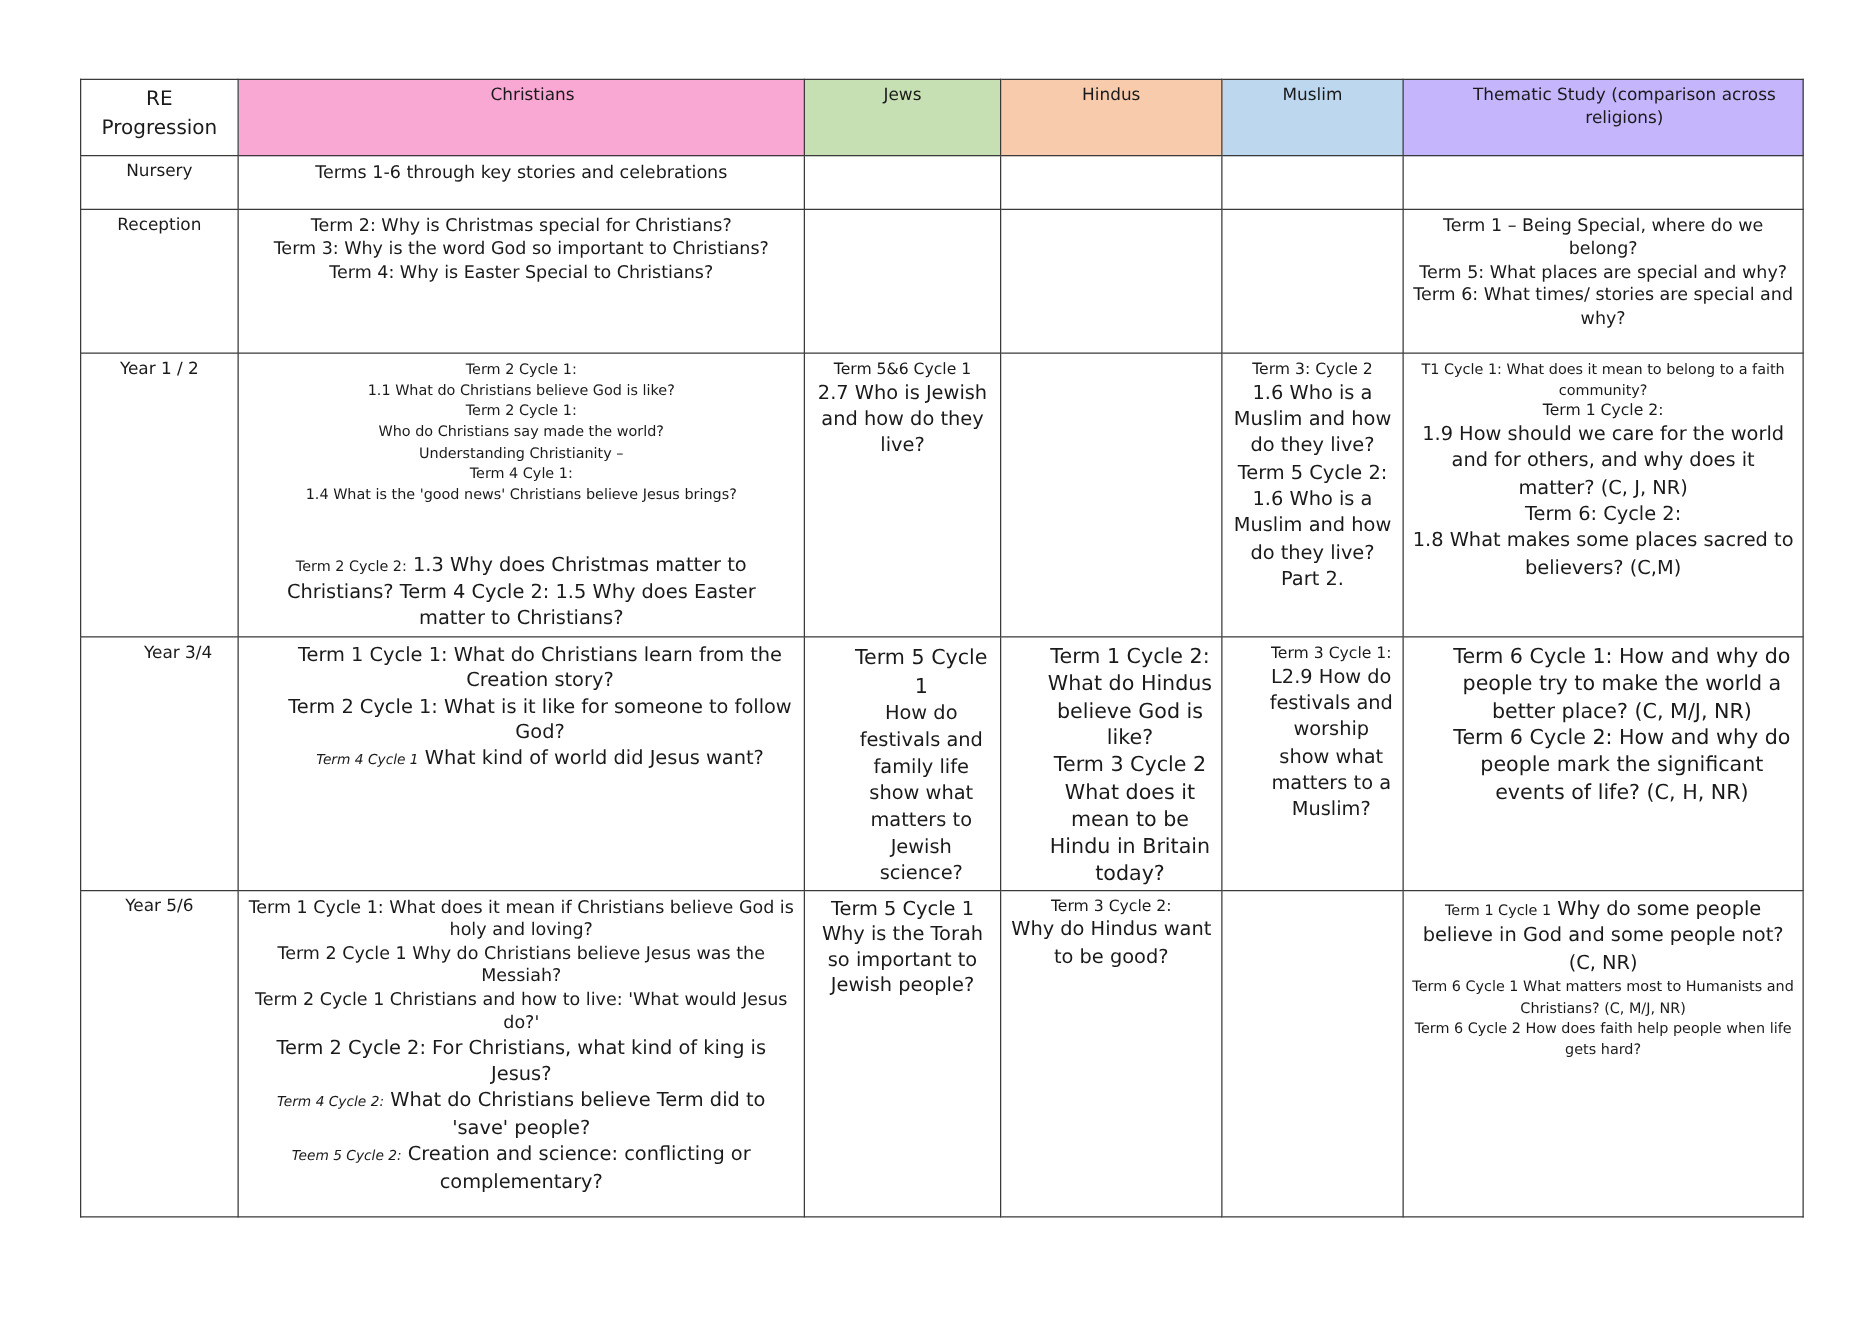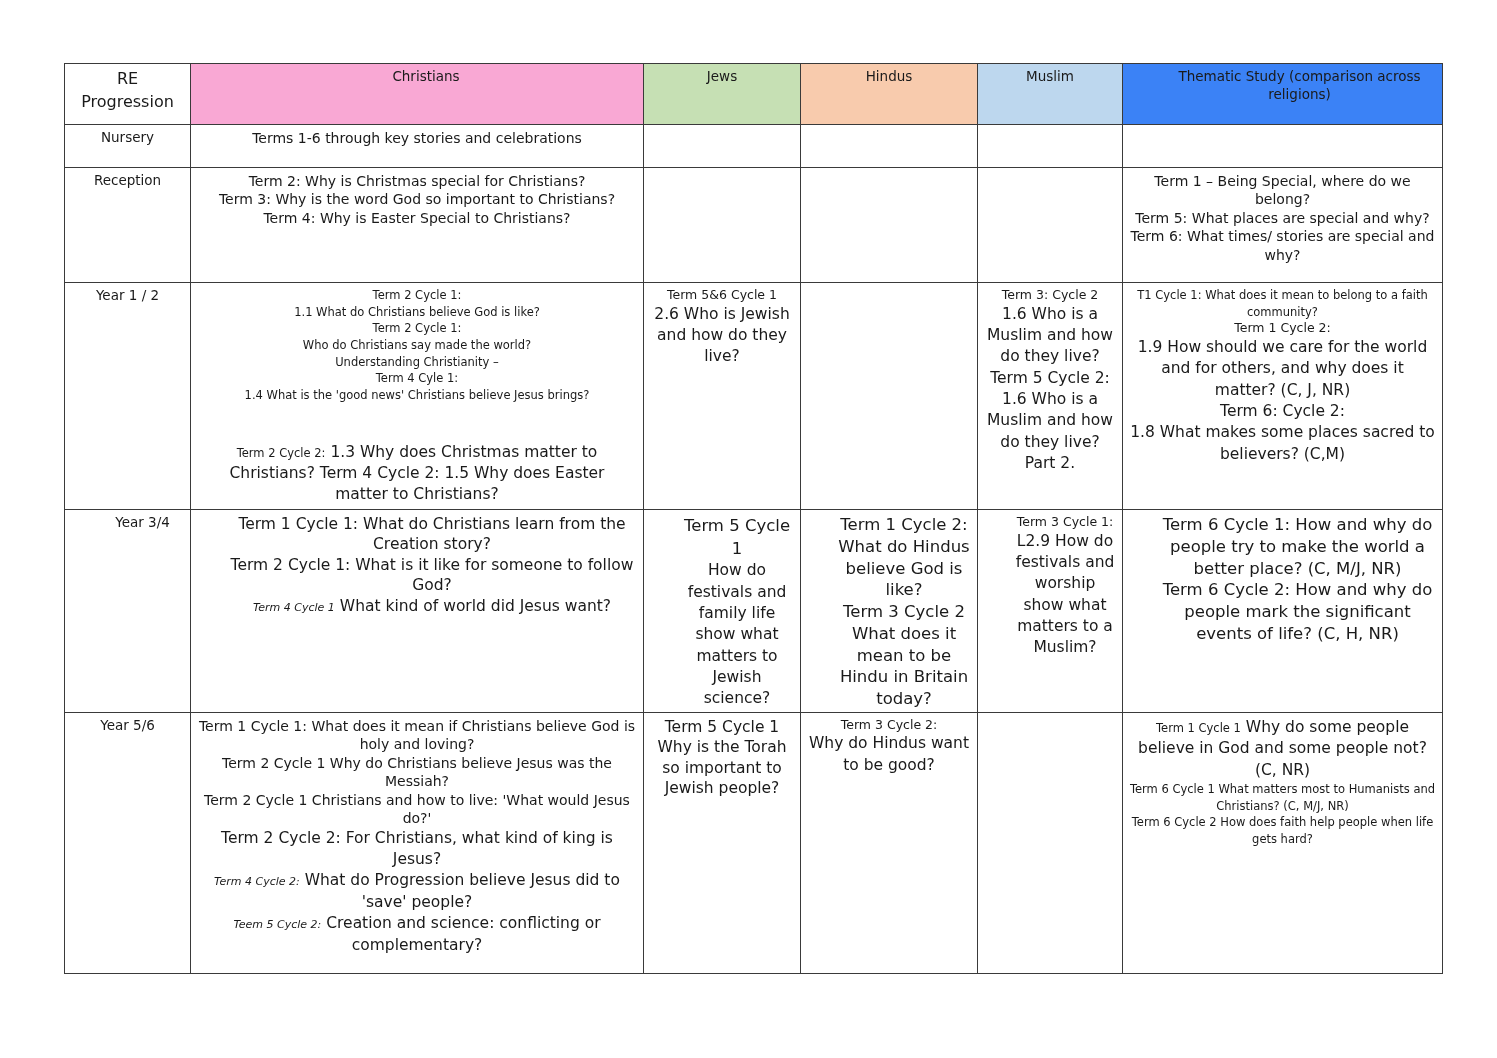--- a/index.html
+++ b/index.html
@@ -11,21 +11,21 @@
                  padding: 4px 6px 2px 6px; text-align: center; font-weight: normal;
                  line-height: 1.32; }
     col.c0 { width: 126px; } col.c1 { width: 453px; } col.c2 { width: 157px; }
     col.c3 { width: 177px; } col.c4 { width: 145px; } col.c5 { width: 320px; }
     .hdr th { height: 54px; font-size: 13.5px; }
     .hdr th.title { background: #ffffff; font-weight: normal; font-size: 16px; line-height: 1.45; padding-top: 3px; }
     .hdr th.chr { background: #f9a8d4; padding-left: 24px; }
     .hdr th.jew { background: #c6e0b4; }
     .hdr th.hin { background: #f8cbad; }
     .hdr th.mus { background: #bdd7ee; }
-    .hdr th.the { background: #3b82f6; padding-left: 40px; }
+    .hdr th.the { background: #c4b5fd; padding-left: 40px; }
     td.lbl { text-align: left; font-size: 13.5px; padding-left: 8px; margin-left: 48px; }
     .s { font-size: 12.5px; }
     .xs { font-size: 11.5px; line-height: 1.45; }
     .m { font-size: 14px; }
     .l { font-size: 15.5px; line-height: 1.38; }
     .xl { font-size: 16.5px; line-height: 1.4; }
     .it { font-style: italic; font-size: 11px; }
     .small-prefix { font-size: 11.5px; }
     .line { display: block; }
     tr.r-nursery td { height: 36px; }
@@ -89,21 +89,21 @@
       <span class="line xs">1.1 What do Christians believe God is like?</span>
       <span class="line xs">Term 2 Cycle 1:</span>
       <span class="line xs">Who do Christians say made the world?</span>
       <span class="line xs">Understanding Christianity –</span>
       <span class="line xs">Term 4 Cyle 1:</span>
       <span class="line xs" style="padding:0 30px;">1.4 What is the 'good news' Christians believe Jesus brings?</span>
       <span class="line l" style="padding:0 30px;margin-top:38px;"><span class="small-prefix">Term 2 Cycle 2:</span> <span>1.3 Why does Christmas matter to Christians? Term 4 Cycle 2: 1.5 Why does Easter matter to Christians?</span></span>
     </td>
     <td>
       <span class="line s">Term 5&amp;6 Cycle 1</span>
-      <span class="line l">2.6 Who is Jewish and how do they live?</span>
+      <span class="line l">2.7 Who is Jewish and how do they live?</span>
     </td>
     <td></td>
     <td>
       <span class="line s">Term 3: Cycle 2</span>
       <span class="line l">1.6 Who is a Muslim and how do they live?</span>
       <span class="line l">Term 5 Cycle 2:</span>
       <span class="line l">1.6 Who is a Muslim and how do they live? Part 2.</span>
     </td>
     <td>
       <span class="line xs">T1 Cycle 1: What does it mean to belong to a faith community?</span>
@@ -141,21 +141,21 @@
     </td>
   </tr>
 
   <tr class="r-y56">
     <td class="lbl">Year 5/6</td>
     <td>
       <span class="line m">Term 1 Cycle 1: What does it mean if Christians believe God is holy and loving?</span>
       <span class="line m">Term 2 Cycle 1 Why do Christians believe Jesus was the Messiah?</span>
       <span class="line m">Term 2 Cycle 1 Christians and how to live: 'What would Jesus do?'</span>
       <span class="line l">Term 2 Cycle 2: For Christians, what kind of king is Jesus?</span>
-      <span class="line l"><span class="it">Term 4 Cycle 2:</span> <span>What do Progression believe Jesus did to 'save' people?</span></span>
+      <span class="line l"><span class="it">Term 4 Cycle 2:</span> <span>What do Christians believe Term did to 'save' people?</span></span>
       <span class="line l"><span class="it">Teem 5 Cycle 2:</span> <span>Creation and science: conflicting or complementary?</span></span>
     </td>
     <td class="l">
       <span class="line">Term 5 Cycle 1</span>
       <span class="line">Why is the Torah so important to Jewish people?</span>
     </td>
     <td>
       <span class="line s">Term 3 Cycle 2:</span>
       <span class="line l">Why do Hindus want to be good?</span>
     </td>

